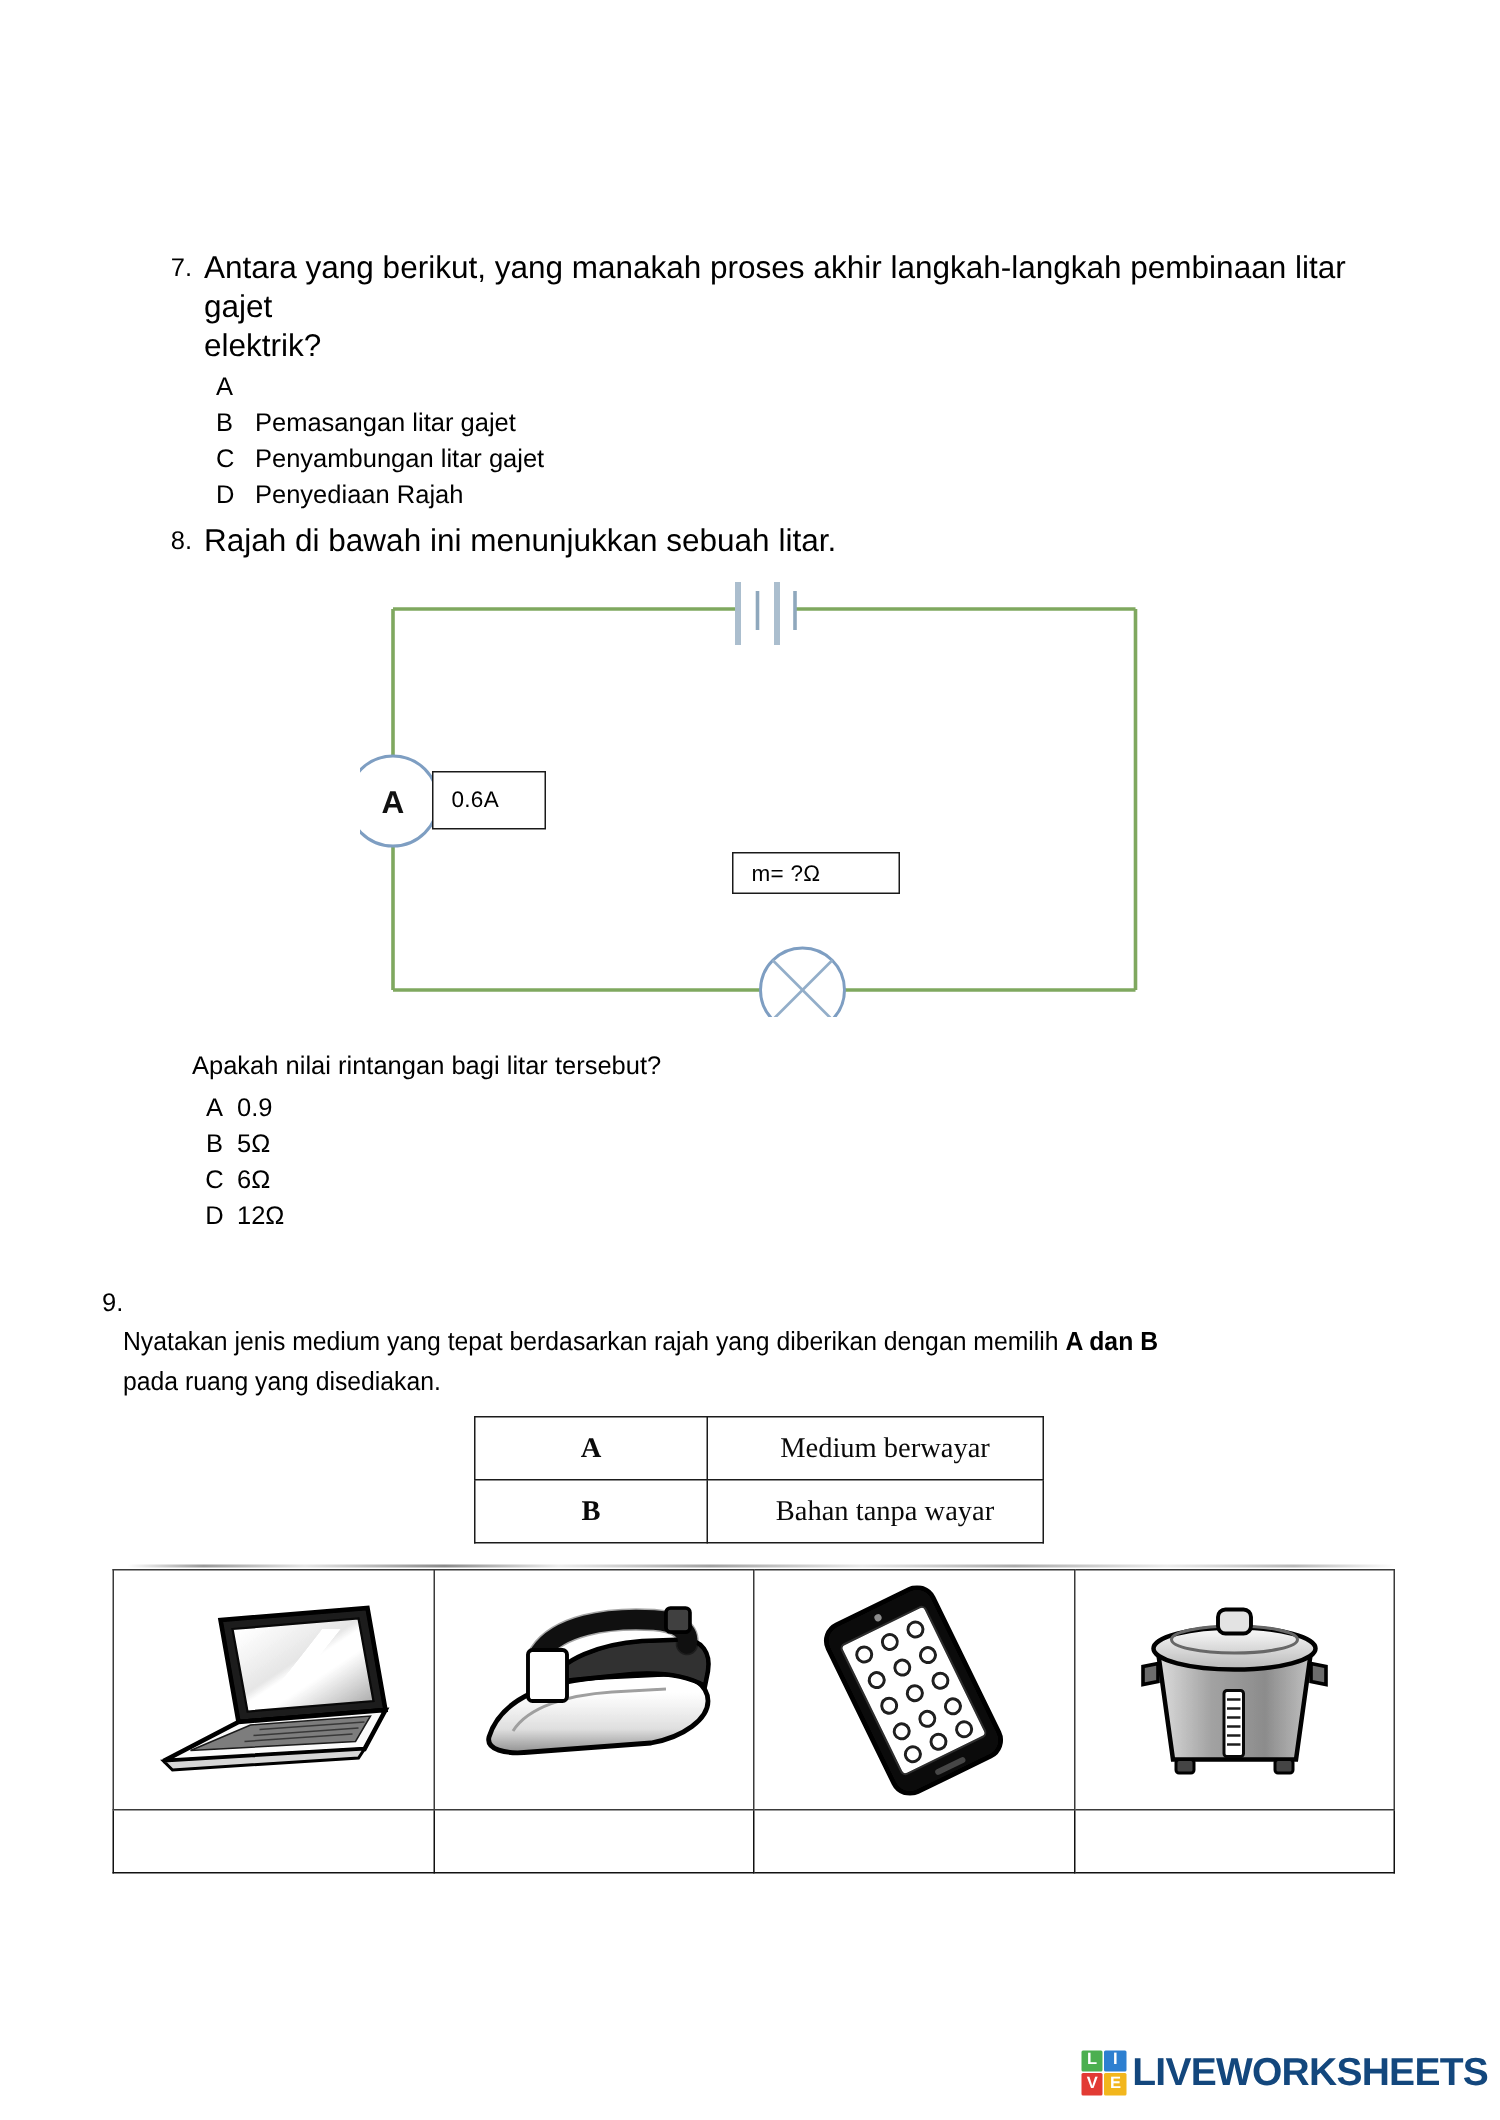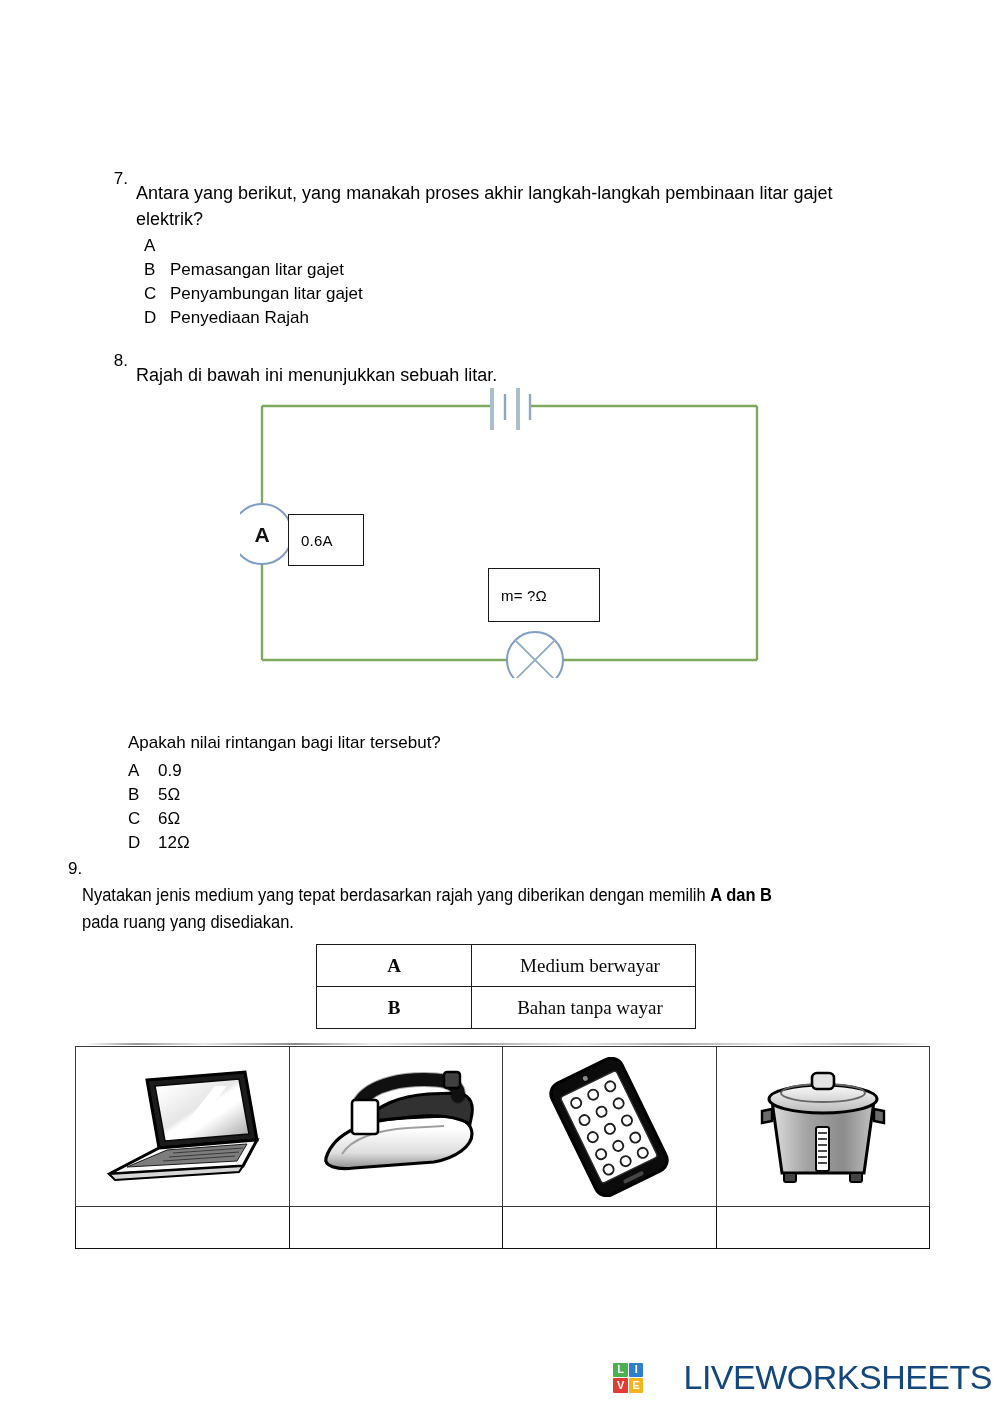--- a/index.html
+++ b/index.html
@@ -23,24 +23,23 @@
   .q-row { display: flex; align-items: flex-start; }
   .q-num {
     width: 36px;
     flex: 0 0 36px;
     text-align: right;
     padding-right: 8px;
     font-size: 17px;
     line-height: 26px;
   }
   .q-stem {
-    font-size: 18px;
+    font-size: 21px;
     line-height: 26px;
     max-width: 800px;
-    margin-top: 14px;
   }
 
   .options { margin-top: 2px; padding-left: 44px; }
   .opt {
     display: flex;
     font-size: 17px;
     line-height: 24px;
   }
   .opt-letter { width: 26px; flex: 0 0 26px; }
   .opt-letter.wide { width: 30px; flex: 0 0 30px; }
@@ -59,25 +58,25 @@
   .diag-box {
     position: absolute;
     border: 1px solid #1a1a1a;
     background: #ffffff;
     font-size: 15px;
     display: flex;
     align-items: center;
     padding-left: 12px;
     letter-spacing: 0.2px;
   }
-  #ammeter-value-box { left: 48px; top: 126px; width: 76px; height: 52px; }
-  #resistance-box    { left: 248px; top: 180px; width: 112px; height: 54px; }
-
-  
-  .q8-sub { position: absolute; left: 128px; top: 730px; }
+  #ammeter-value-box { left: 48px; top: 126px; width: 76px; height: 39px; }
+  #resistance-box    { left: 248px; top: 180px; width: 112px; height: 28px; }
+
+  
+  .q8-sub { position: absolute; left: 128px; top: 698px; text-align: center; }
   .q8-sub .prompt { font-size: 17px; line-height: 26px; }
   .q8-sub .options { padding-left: 0; margin-top: 3px; }
 
   
   .scan { filter: grayscale(100%) contrast(118%); }
 
   .q9-num {
     position: absolute;
     left: 68px;
     top: 858px;
@@ -173,25 +172,24 @@
     display: flex;
     align-items: center;
     justify-content: center;
     color: #ffffff;
     font-size: 11px;
     font-weight: bold;
     line-height: 1;
     border-radius: 1px;
   }
   .logo-text {
-    font-size: 34px;
-    font-weight: normal;
+    font-size: 26px;
+    font-weight: bold;
     letter-spacing: -0.5px;
     color: #13477d;
-    margin-left: 36px;
   }
 </style>
 </head>
 <body>
 
 <div class="page">
 
   <div class="q-block" style="left:100px; top:166px;">
     <div class="q-row">
       <div class="q-num">7.</div>

